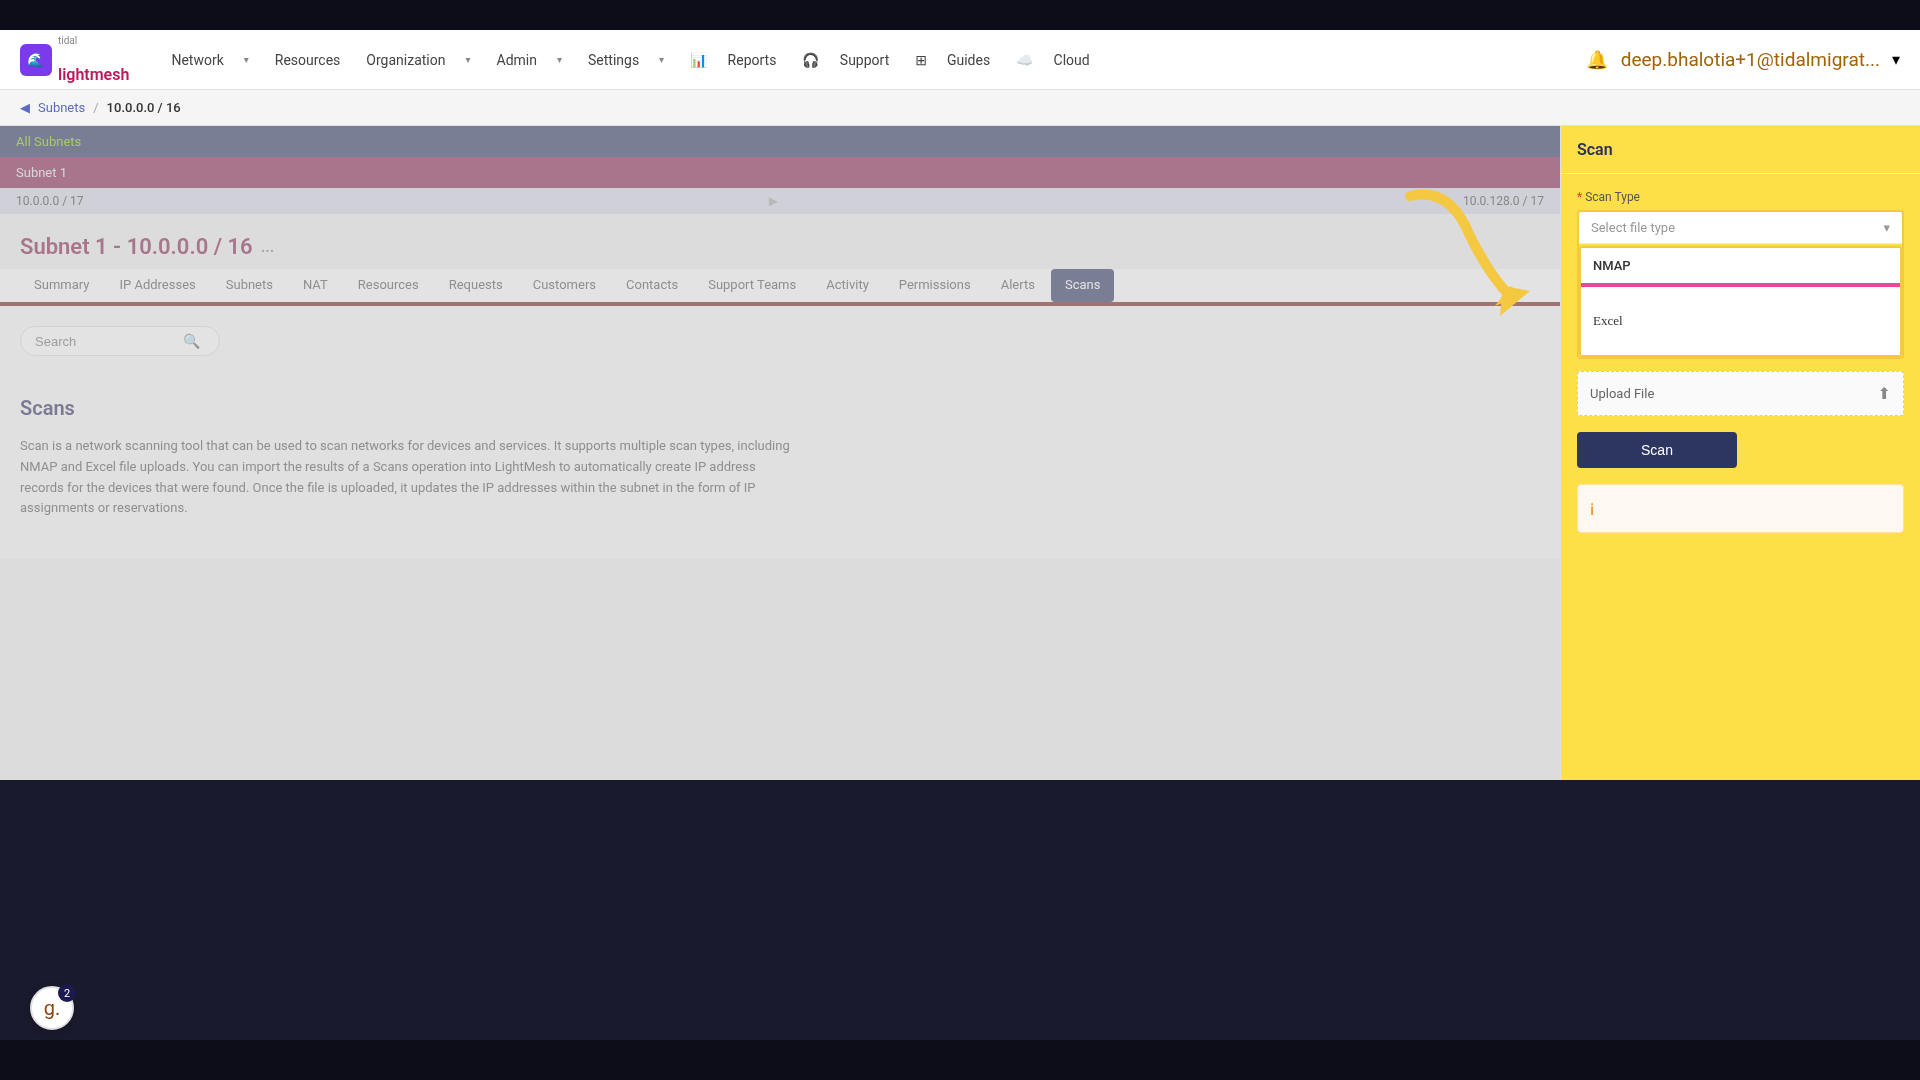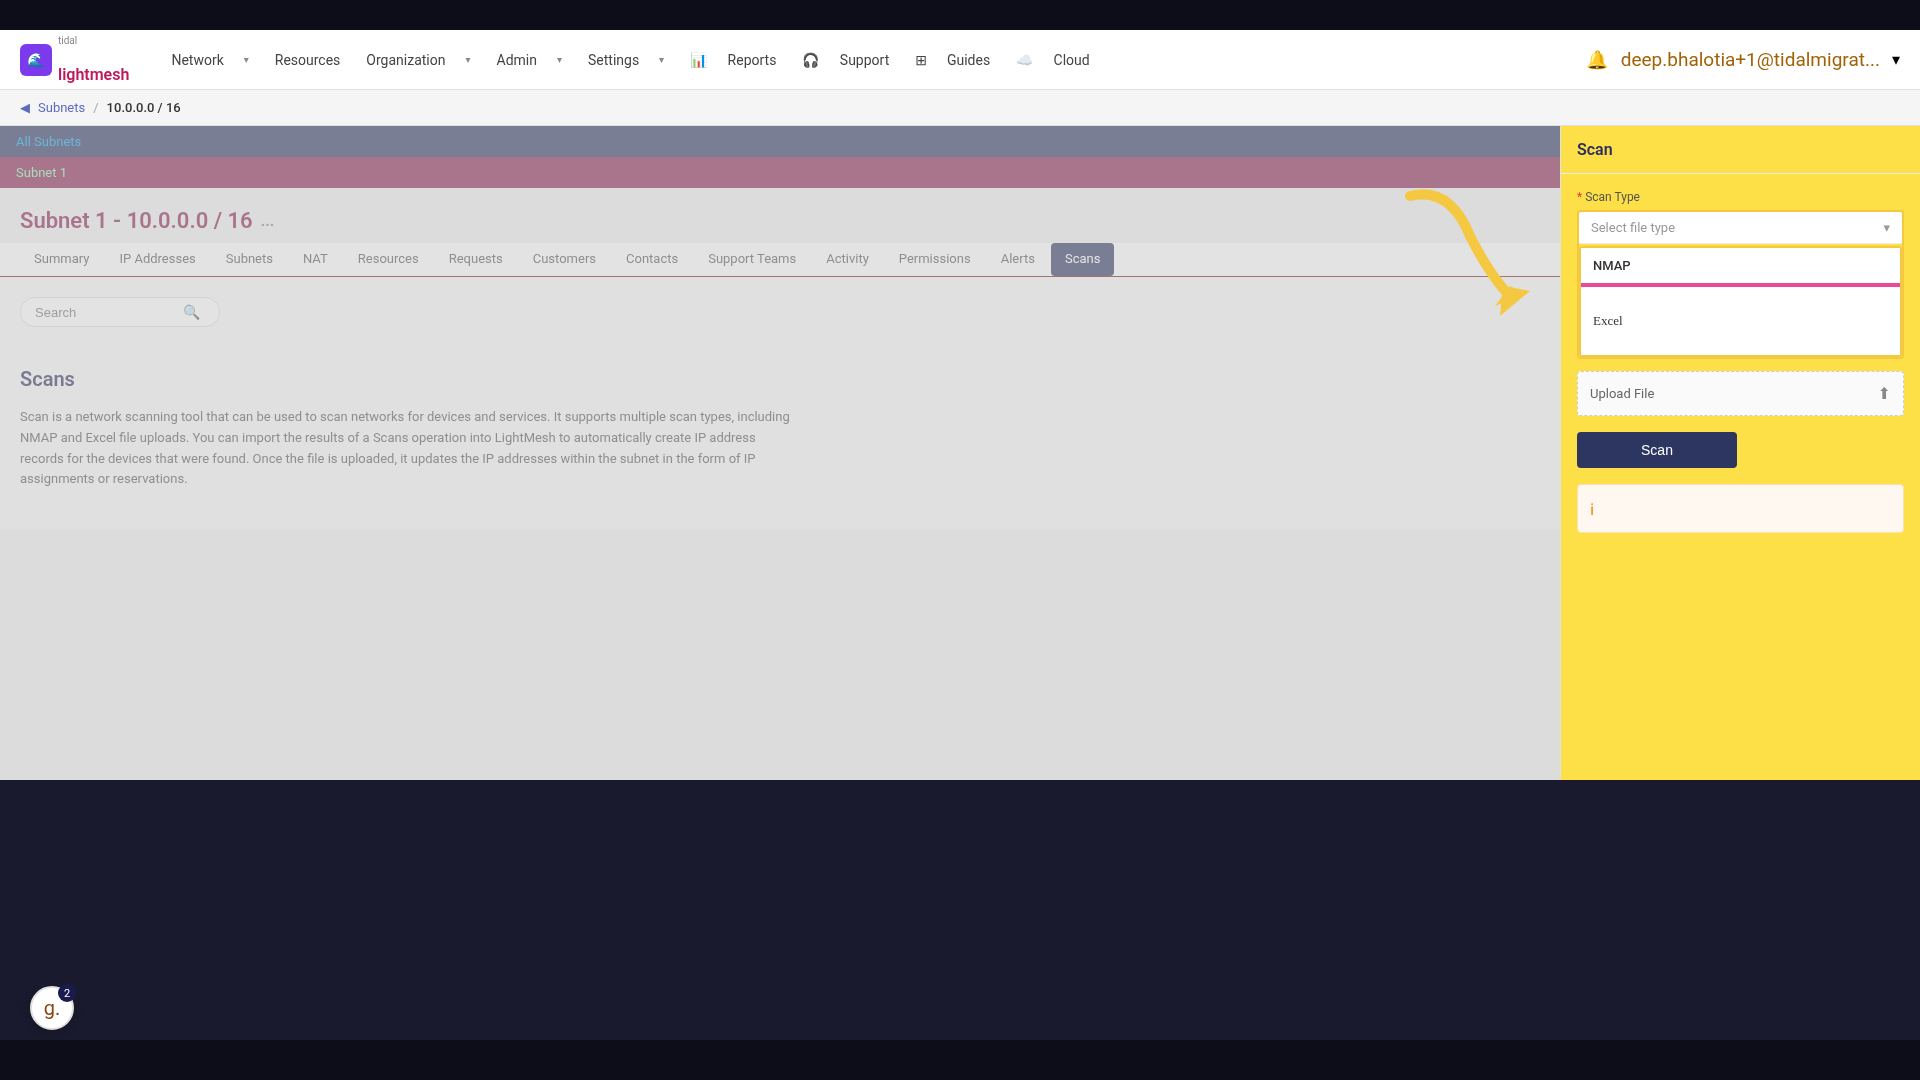--- a/index.html
+++ b/index.html
@@ -126,28 +126,28 @@
       background: #f0f0f0;
     }
 
     
     .subnet-tree {
       background: #fff;
       margin: 0;
     }
     .subnet-all {
       background: #2d3561;
-      color: #0ea5e9;
+      color: #84cc16;
       padding: 8px 16px;
       font-size: 13px;
       cursor: pointer;
     }
     .subnet-1 {
       background: #8b2252;
-      color: #86efac;
+      color: #e5e5e5;
       padding: 8px 16px;
       font-size: 13px;
       cursor: pointer;
     }
     .subnet-row {
       background: #d8d8e8;
       color: #444;
       padding: 6px 16px;
       font-size: 12px;
       display: flex;
@@ -169,21 +169,21 @@
       display: flex;
       align-items: center;
       gap: 8px;
     }
     .subnet-title-dots { color: #888; font-size: 16px; }
 
     
     .tabs {
       display: flex;
       padding: 0 20px;
-      border-bottom: 1px solid #7f1d1d;
+      border-bottom: 4px solid #7f1d1d;
       background: #fff;
       gap: 2px;
       flex-wrap: wrap;
     }
     .tab {
       padding: 8px 14px;
       font-size: 13px;
       color: #555;
       cursor: pointer;
       border-bottom: 2px solid transparent;
@@ -480,20 +480,27 @@
   <div class="main-content">
 
     <div class="left-panel">
 
       <div class="subnet-tree">
         <div class="subnet-all">
           <span>All Subnets</span>
         </div>
         <div class="subnet-1">
           <span>Subnet 1</span>
+        </div>
+        <div class="subnet-row">
+          <div class="subnet-row-left">
+            <span>10.0.0.0 / 17</span>
+          </div>
+          <span class="subnet-divider">▶</span>
+          <span>10.0.128.0 / 17</span>
         </div>
       </div>
 
       <div class="subnet-title-area">
         <div class="subnet-title">
           <span>Subnet 1 - 10.0.0.0 / 16</span>
           <span class="subnet-title-dots">...</span>
         </div>
       </div>
 

